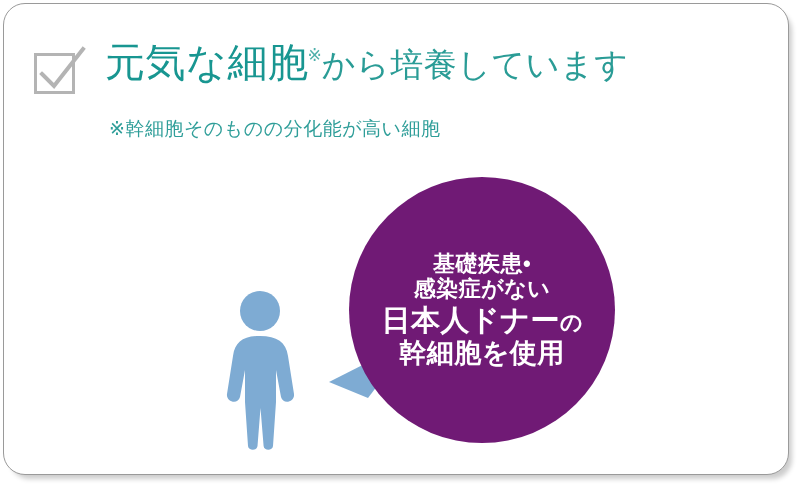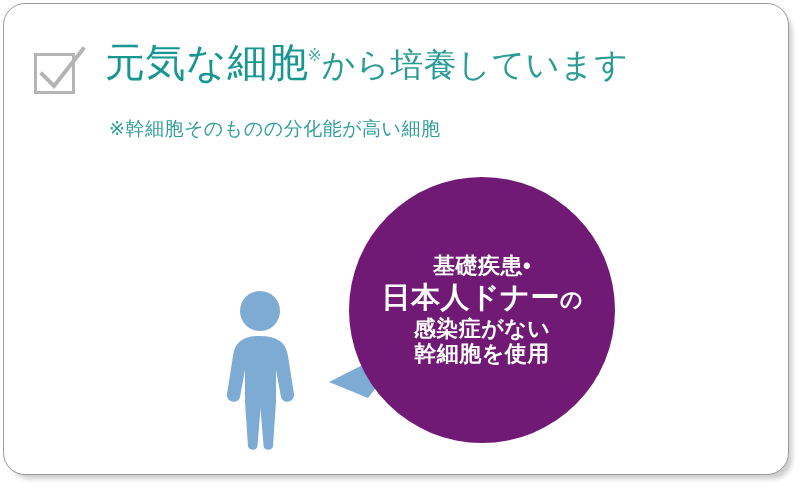--- a/index.html
+++ b/index.html
@@ -130,21 +130,21 @@
   .bubble-big {
     font-size: 29px;
     font-weight: bold;
     letter-spacing: 0.5px;
   }
   .bubble-big-suffix {
     font-size: 22px;
     font-weight: bold;
   }
   .bubble-line-4 {
-    font-size: 22px;
+    font-size: 27px;
     font-weight: bold;
     letter-spacing: 0.5px;
   }
 </style>
 </head>
 <body>
 
 <div id="card">
 
   <div id="header-row">
@@ -187,20 +187,20 @@
   </span>
 
   <span id="bubble-tail">
     <svg width="90" height="70" viewBox="0 0 90 70" xmlns="http://www.w3.org/2000/svg">
       <path d="M88 4 L5 46 L44 62 Z" fill="#7eabd3"></path>
     </svg>
   </span>
 
   <div id="bubble-circle">
     <div class="bubble-line bubble-line-1">基礎疾患•</div>
+    <div class="bubble-line bubble-line-2">感染症がない</div>
     <div class="bubble-line bubble-line-3">
       <span class="bubble-big">日本人ドナー</span><span class="bubble-big-suffix">の</span>
     </div>
-    <div class="bubble-line bubble-line-2">感染症がない</div>
     <div class="bubble-line bubble-line-4">幹細胞を使用</div>
   </div>
 
 </div>
 
 </body></html>

